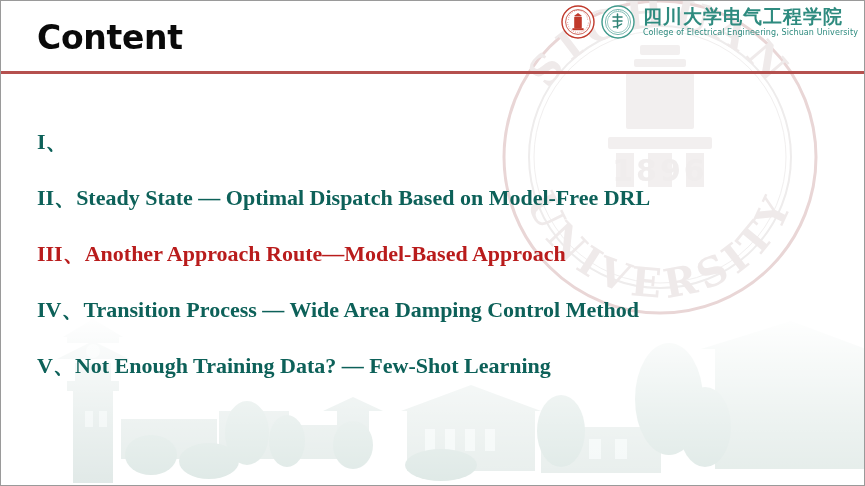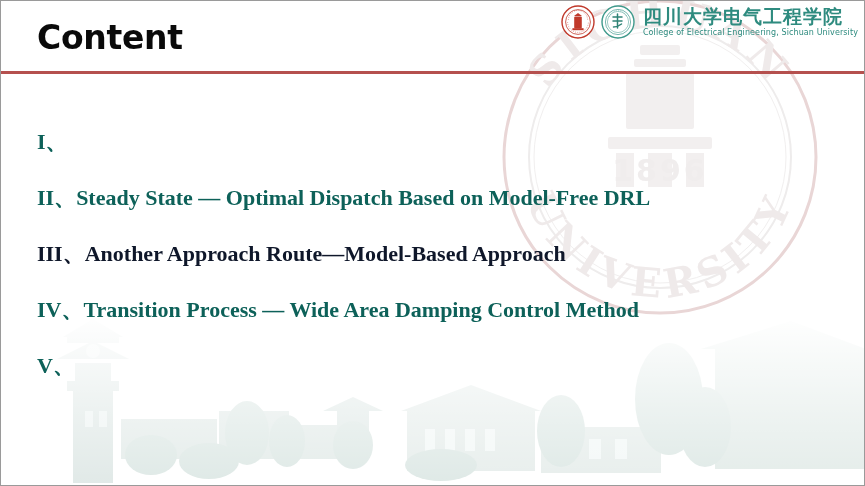--- a/index.html
+++ b/index.html
@@ -118,21 +118,21 @@
     font-weight: bold;
     font-size: 22px;
     white-space: nowrap;
   }
   .item-numeral {
     display: inline-block;
     min-width: 34px;
   }
   .item-label { }
   .tone-teal  { color: #0d6159; }
-  .tone-red   { color: #0f172a; }
+  .tone-red   { color: #b91c1c; }
 </style>
 </head>
 <body>
 
 <div id="slide">
 
   <svg id="watermark-seal" viewBox="0 0 340 340">
     <defs>
       <path id="arcTop" d="M 40,170 A 130,130 0 0 1 300,170"></path>
       <path id="arcBottom" d="M 30,170 A 140,140 0 0 0 310,170"></path>
@@ -265,16 +265,17 @@
       <div class="content-item tone-red">
         <span class="item-numeral">III、</span>
         <span class="item-label">Another Approach Route—Model-Based Approach</span>
       </div>
       <div class="content-item tone-teal">
         <span class="item-numeral">IV、</span>
         <span class="item-label">Transition Process — Wide Area Damping Control Method</span>
       </div>
       <div class="content-item tone-teal">
         <span class="item-numeral">V、</span>
+        <span class="item-label">Not Enough Training Data? — Few-Shot Learning</span>
       </div>
     </div>
 
 </div>
 
 </body></html>

